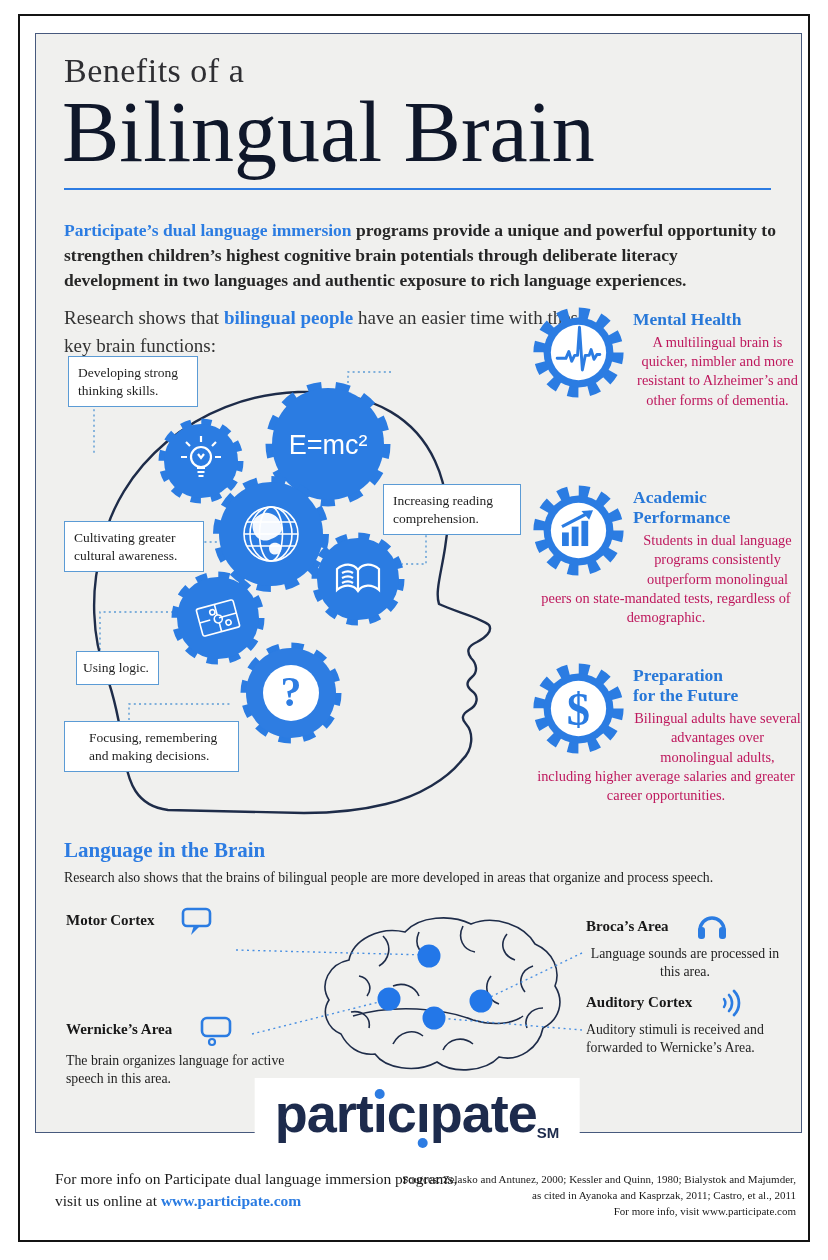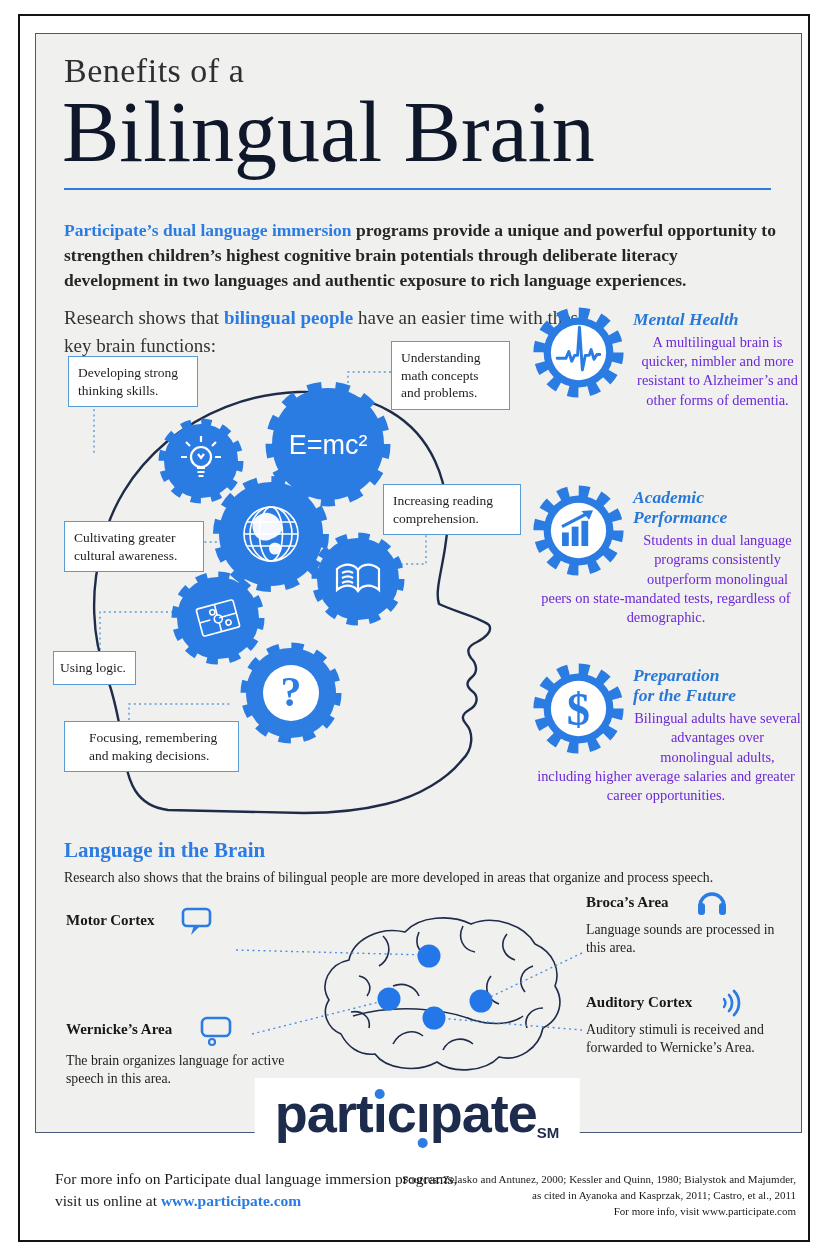--- a/index.html
+++ b/index.html
@@ -25,22 +25,22 @@
   .research b{color:#2b7ce2;}
   
   svg.artwork{position:absolute;left:0;top:0;z-index:1;pointer-events:none;}
   .callout{
     position:absolute;z-index:2;background:#ffffff;border:1px solid #5b9bd5;
     padding:7px 9px;font-size:13.5px;line-height:1.3;color:#1e1e1e;
   }
   
   .benefit{position:absolute;left:494px;width:272px;z-index:2;}
   .benefit .gearwrap{float:left;width:97px;height:97px;margin:0 6px 2px 0;}
-  .benefit h3{margin:0;padding-top:5px;font-size:17.5px;line-height:1.15;color:#2878d8;white-space:pre-line;text-align:left;font-style:italic;}
-  .benefit p{margin:4px 0 0;font-size:14.4px;line-height:1.33;color:#6d28d9;text-align:center;}
+  .benefit h3{margin:0;padding-top:5px;font-size:17.5px;line-height:1.15;color:#2878d8;white-space:pre-line;text-align:left;}
+  .benefit p{margin:4px 0 0;font-size:14.4px;line-height:1.33;color:#be185d;text-align:center;}
   
   .lang-title{position:absolute;left:28px;top:804px;font-size:21px;font-weight:bold;color:#2d7ce2;z-index:2;}
   .lang-sub{position:absolute;left:28px;top:836px;width:720px;font-size:13.8px;color:#1f1f1f;z-index:2;}
   .area{position:absolute;z-index:2;}
   .area h4{margin:0;font-size:15px;color:#181818;display:flex;align-items:flex-start;gap:26px;}
   .area p{margin:3px 0 0;font-size:13.8px;line-height:1.32;color:#1f1f1f;}
   .area .aicon{flex:0 0 auto;margin-top:-6px;}
   
   .logo{
     position:absolute;left:397px;top:1062px;transform:translateX(-50%);
@@ -159,24 +159,23 @@
 
       <g fill="#2377e8">
         <circle cx="393" cy="922" r="11.5"></circle>
         <circle cx="353" cy="965" r="11.5"></circle>
         <circle cx="398" cy="984" r="11.5"></circle>
         <circle cx="445" cy="967" r="11.5"></circle>
       </g>
     </svg>
 
     <div class="callout" style="left:32px;top:322px;width:110px;">Developing strong thinking skills.</div>
-    <div class="callout" style="left:355px;top:307px;width:99px;">Understanding math concepts and problems.</div>
     <div class="callout" style="left:347px;top:450px;width:118px;">Increasing reading comprehension.</div>
     <div class="callout" style="left:28px;top:487px;width:120px;">Cultivating greater cultural awareness.</div>
-    <div class="callout" style="left:17px;top:617px;white-space:nowrap;padding-left:6px;">Using logic.</div>
+    <div class="callout" style="left:40px;top:617px;white-space:nowrap;padding-left:6px;">Using logic.</div>
     <div class="callout" style="left:28px;top:687px;width:140px;padding-left:24px;">Focusing, remembering and making decisions.</div>
 
     <div class="benefit" style="top:270px;">
       <svg class="gearwrap" viewBox="-50 -50 100 100">
         <circle r="40" fill="none" stroke="#2b7ce2" stroke-width="13" stroke-dasharray="10.47 10.47"></circle>
         <circle r="36" fill="#2b7ce2"></circle>
           <circle r="28.5" fill="#ffffff"></circle>
         <polyline points="-22,6 -13,6 -10,-1 -7,9 -4,3 -1,3 1,-26 4,18 7,3 11,3 13,-3 16,7 19,2 22,2" fill="none" stroke="#2b7ce2" stroke-width="3" stroke-linejoin="round" stroke-linecap="round"></polyline>
       </svg>
       <h3>Mental Health</h3>
@@ -230,21 +229,21 @@
       <h4>
           <span>Wernicke’s Area</span>
         <svg class="aicon" width="36" height="34" viewBox="0 0 36 34">
           <rect x="4" y="3" width="28" height="18" rx="5" fill="none" stroke="#2b7ce2" stroke-width="2.6"></rect>
           <circle cx="14" cy="27" r="3" fill="none" stroke="#2b7ce2" stroke-width="2.2"></circle>
         </svg>
         </h4>
       <p>The brain organizes language for active speech in this area.</p>
     </div>
 
-    <div class="area" style="left:550px;top:860px;width:198px;">
+    <div class="area" style="left:550px;top:884px;width:198px;text-align:center;">
       <h4>
           <span>Broca’s Area</span>
         <svg class="aicon" width="34" height="30" viewBox="0 0 34 30">
           <path d="M5,18 A12,12 0 0 1 29,18" fill="none" stroke="#2b7ce2" stroke-width="3.4"></path>
           <rect x="3" y="15" width="7" height="12" rx="3" fill="#2b7ce2"></rect>
           <rect x="24" y="15" width="7" height="12" rx="3" fill="#2b7ce2"></rect>
         </svg>
         </h4>
       <p>Language sounds are processed in this area.</p>
     </div>

